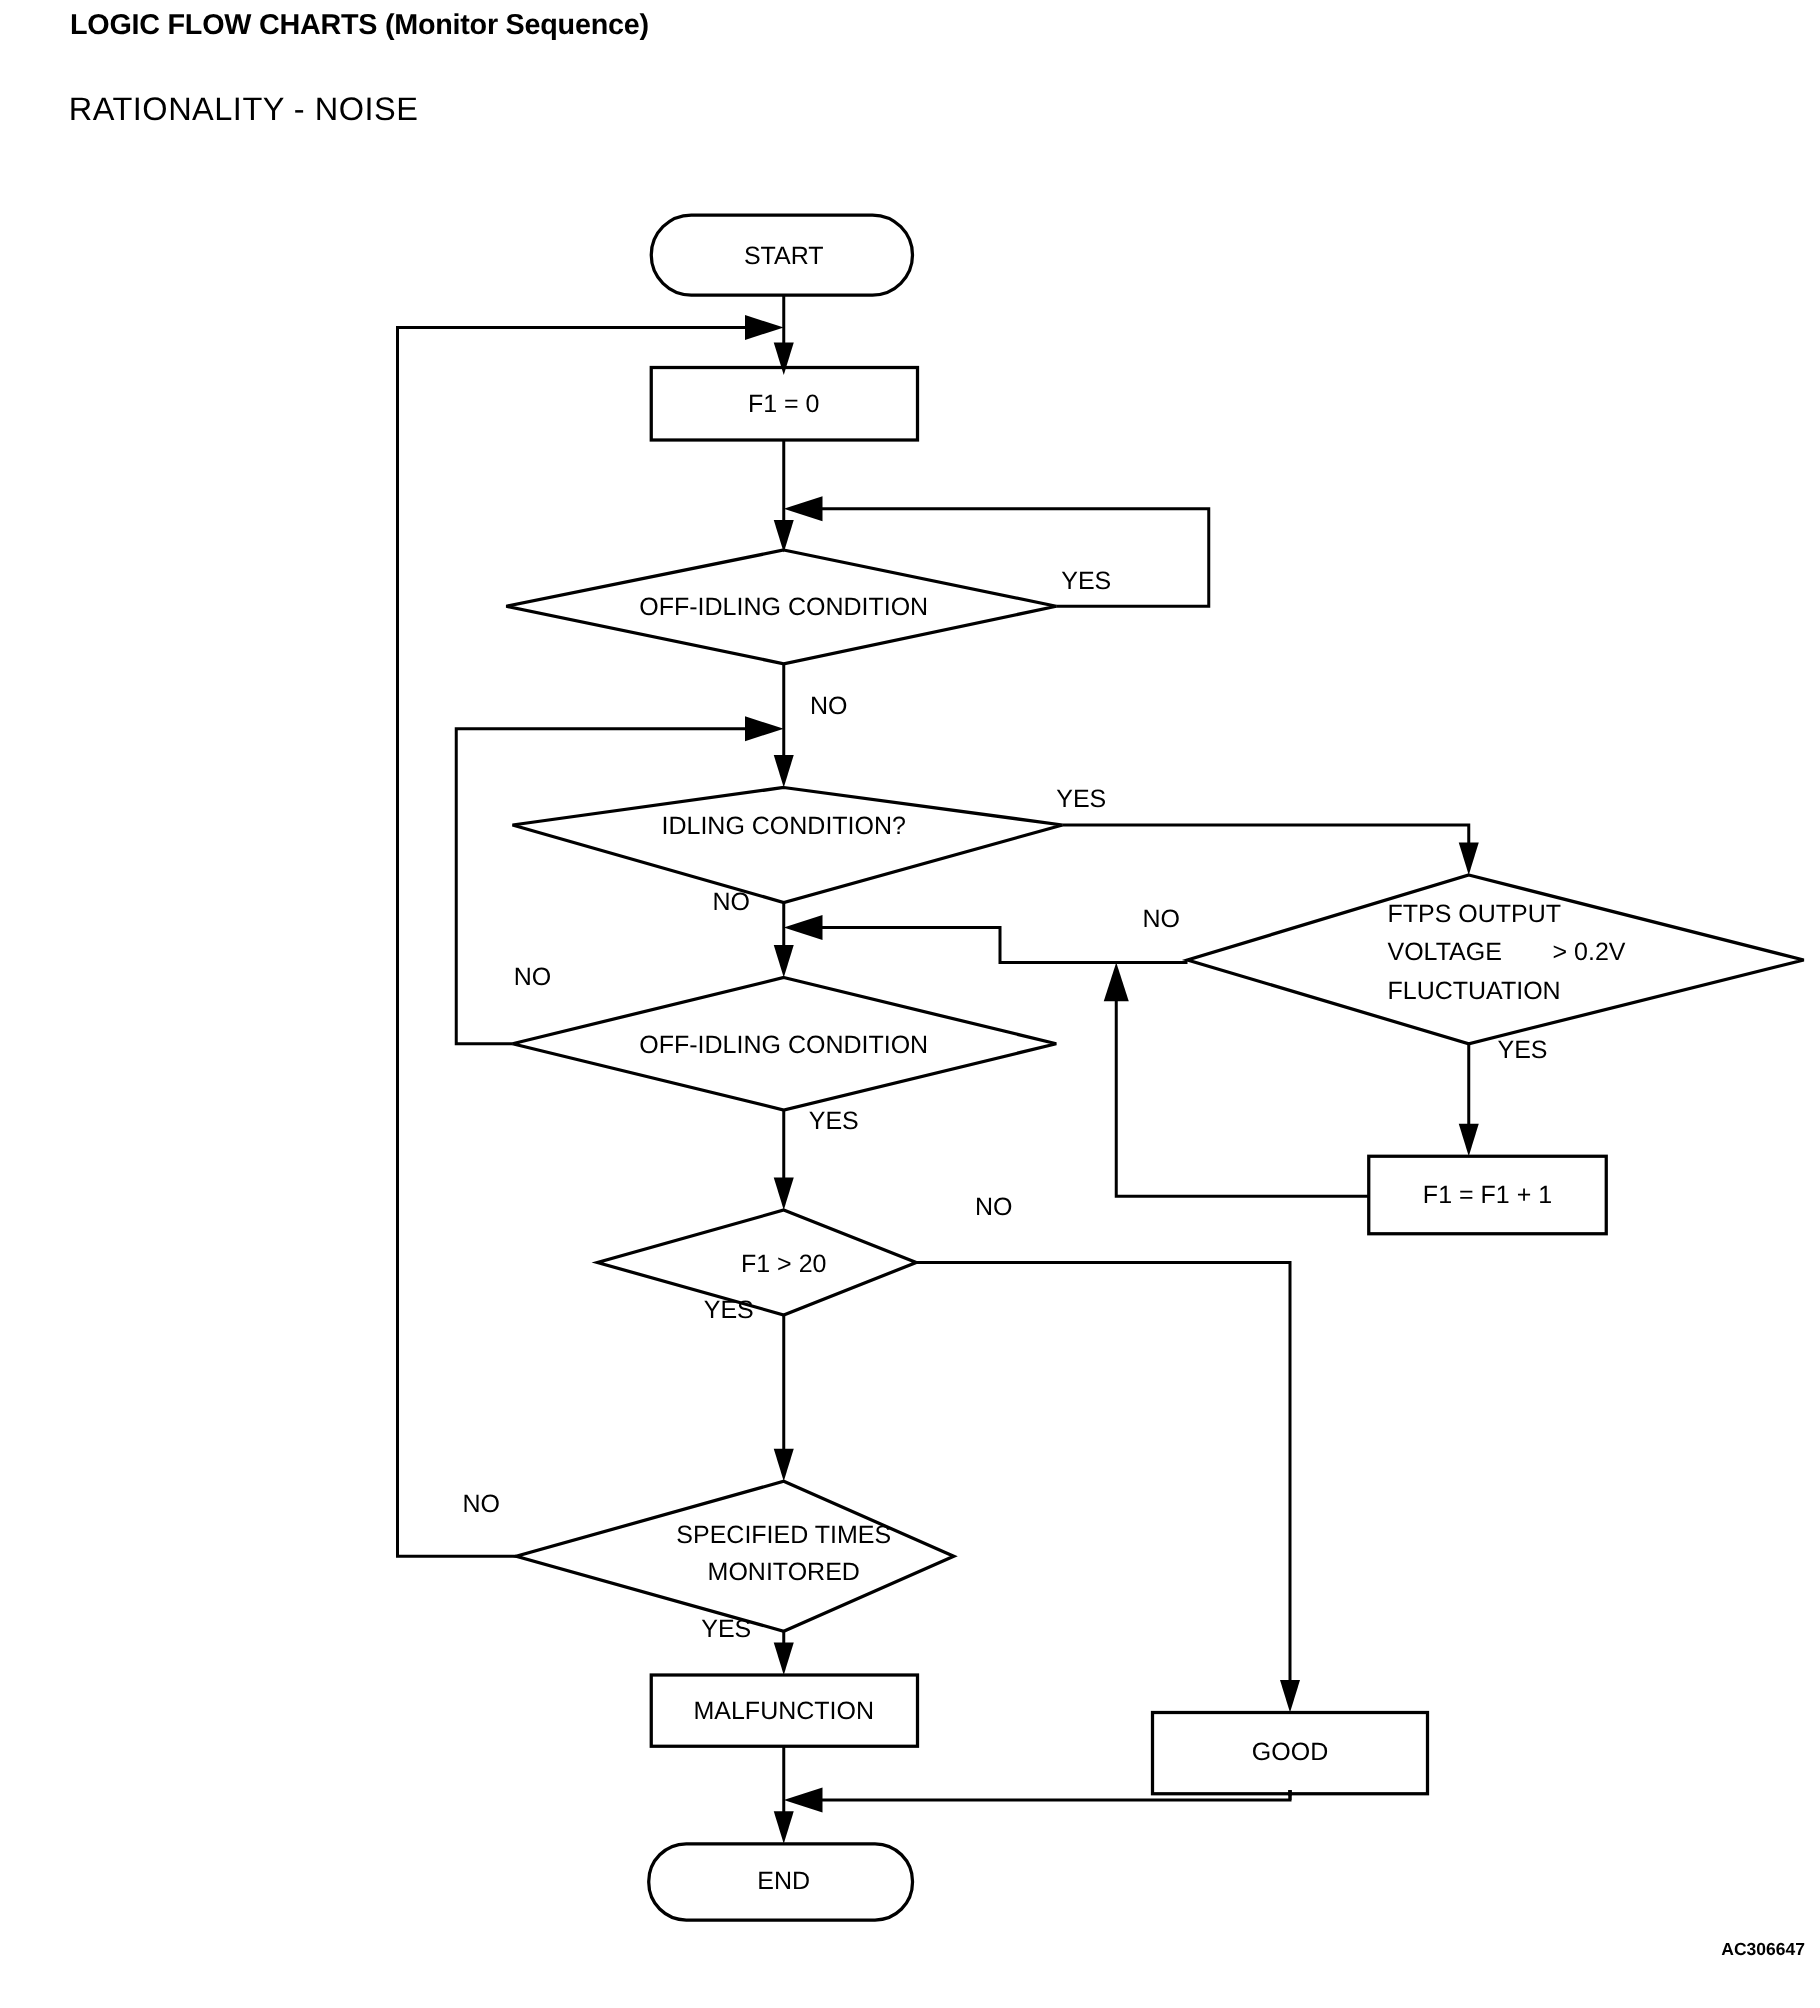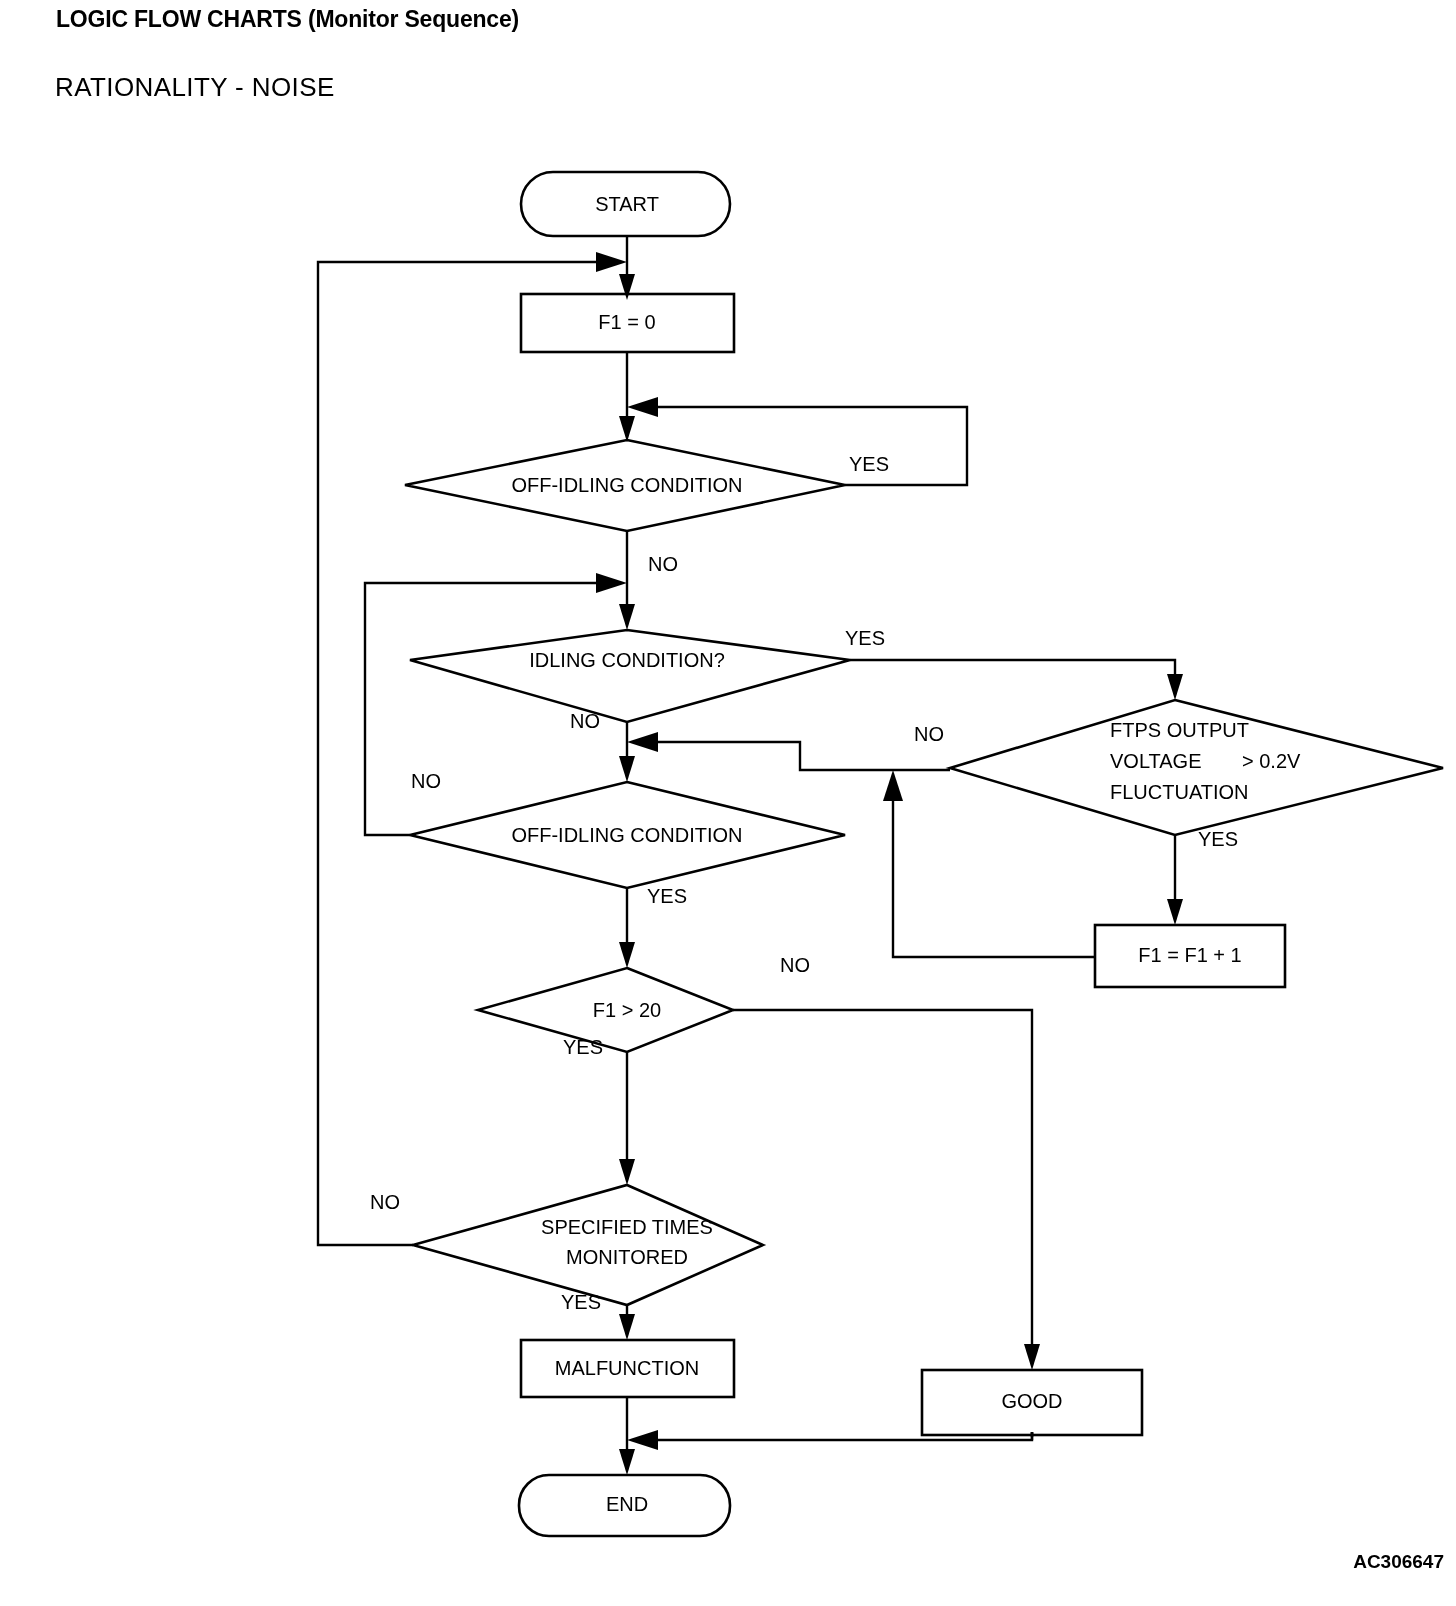--- a/index.html
+++ b/index.html
@@ -31,21 +31,21 @@
     top: 72px;
     font-size: 26px;
     font-weight: normal;
     letter-spacing: 0.4px;
     white-space: nowrap;
   }
   #doc-code {
     position: absolute;
     right: 12px;
     top: 1551px;
-    font-size: 19px;
+    font-size: 14px;
     font-weight: bold;
     letter-spacing: 0px;
   }
   #flow-svg {
     position: absolute;
     left: 0;
     top: 0;
   }
   .shape-stroke {
     fill: none;

